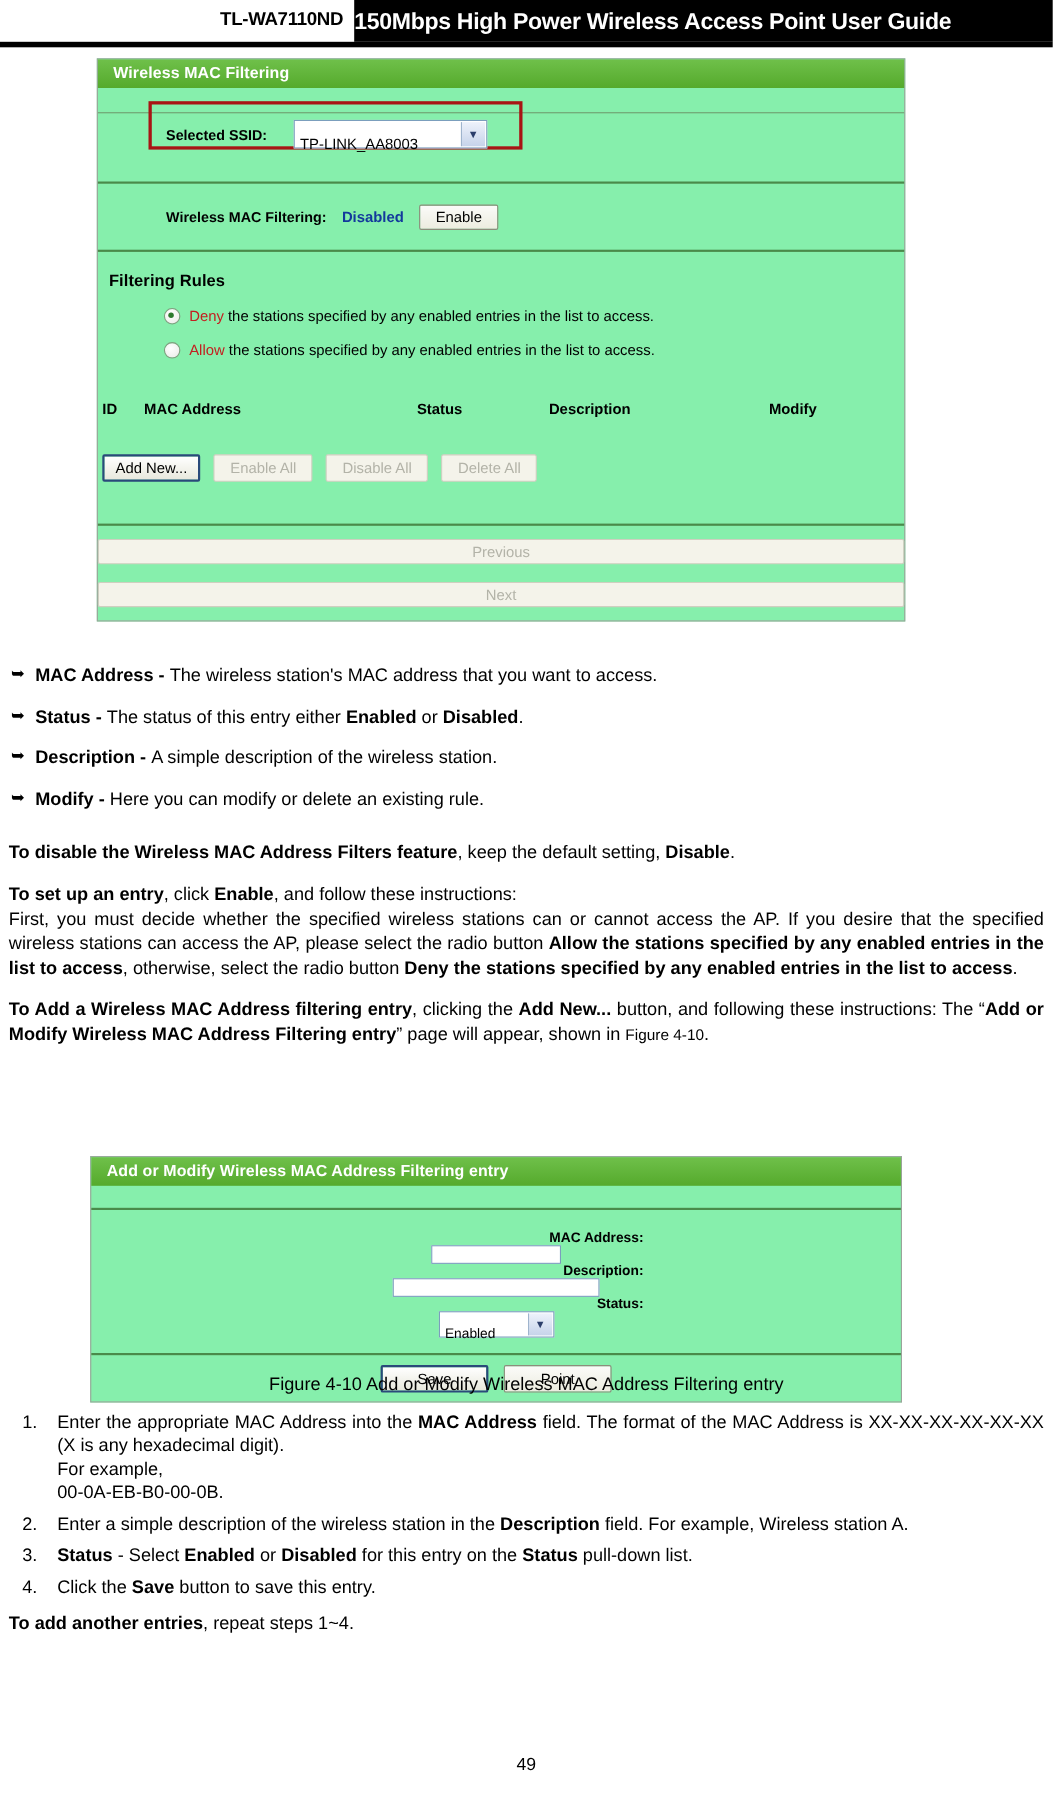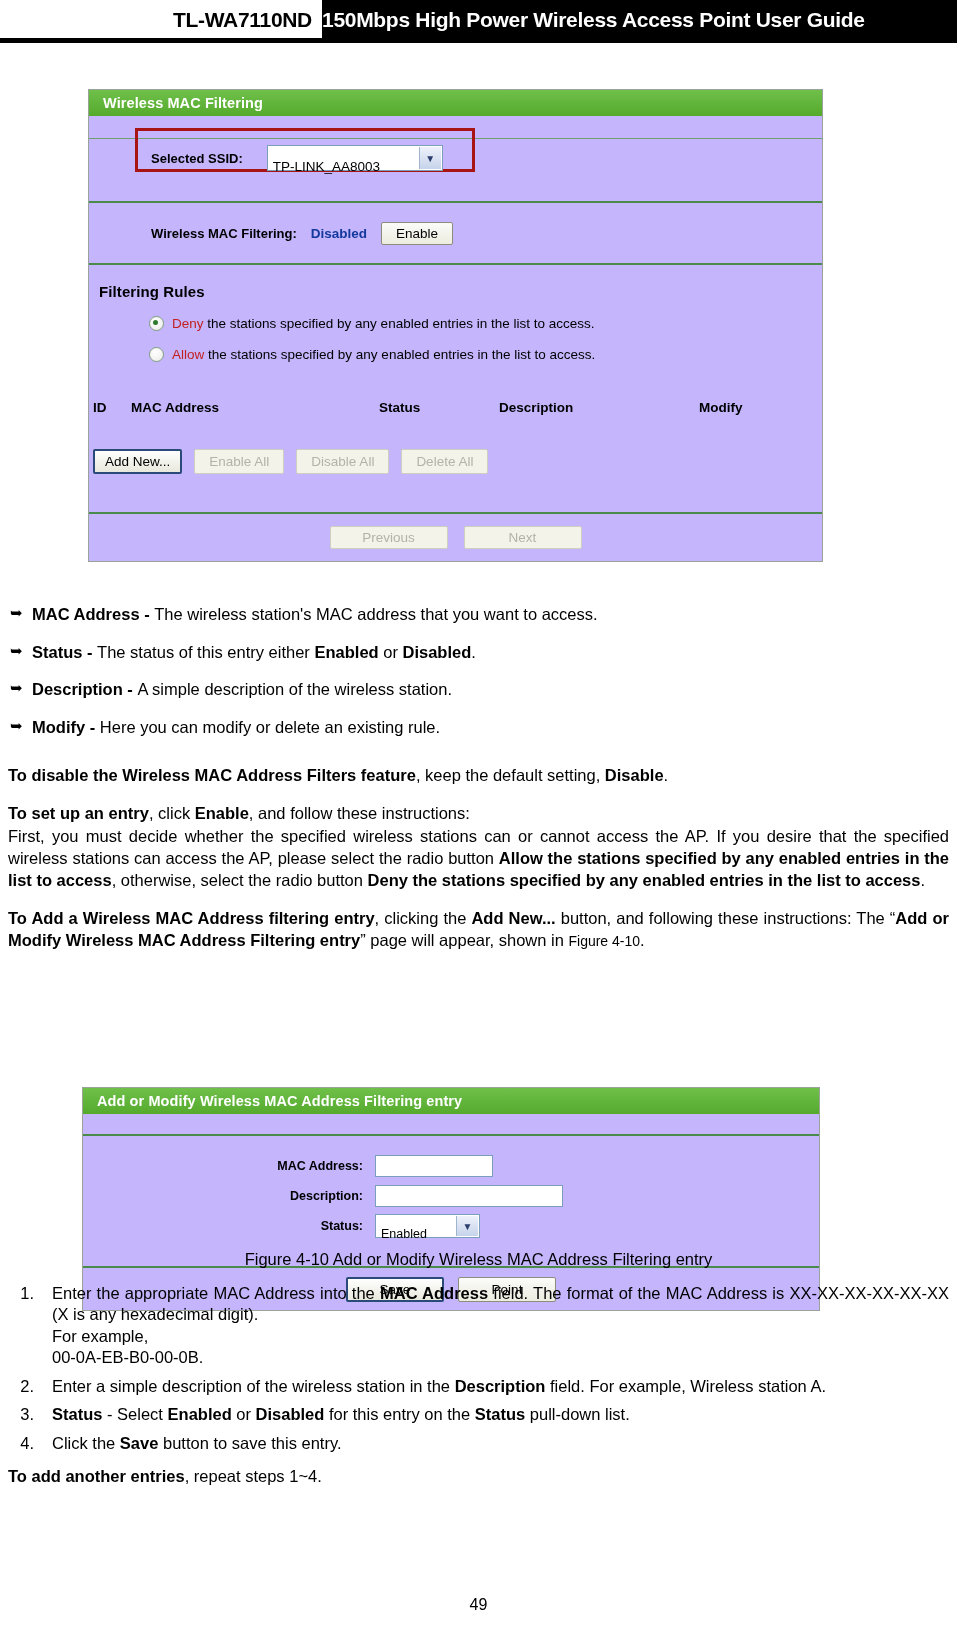--- a/index.html
+++ b/index.html
@@ -25,21 +25,21 @@
   .hdr-left {
     position: absolute;
     left: 0; top: 0;
     width: 322px; height: 38px;
     background: #ffffff;
   }
   .hdr-model {
     position: absolute;
     right: 10px;
     top: 8px;
-    font-size: 21px;
+    font-size: 17px;
     font-weight: bold;
     letter-spacing: -0.3px;
     color: #000;
     white-space: nowrap;
   }
   .hdr-right {
     position: absolute;
     left: 322px; top: 0;
     width: 635px; height: 38px;
     background: #000000;
@@ -57,23 +57,22 @@
   .hdr-rule {
     position: absolute;
     left: 0; top: 38px;
     width: 957px; height: 5px;
     background: #000000;
   }
 
   
   .panel {
     border: 1px solid #9aa39a;
-    background: #c4b5fd;
+    background: #86efac;
     box-sizing: border-box;
-    margin-top: 36px;
   }
   .panel-title {
     background: #63b63a;
     background: linear-gradient(to bottom, #6fc04a 0%, #55aa2c 100%);
     color: #ffffff;
     font-weight: bold;
     font-size: 14.5px;
     padding: 5px 0 5px 14px;
     letter-spacing: 0.1px;
   }
@@ -223,32 +222,33 @@
   .tbl-head .c-mod  { width: 110px; }
 
   .btn-row {
     display: flex;
     gap: 12px;
     padding: 34px 0 20px 4px;
   }
   .pager {
     display: flex;
     gap: 16px;
-    justify-content: center;
     padding: 12px 0 12px 0;
+    flex-direction: column;
   }
 
   
   #panel-2 { position: absolute; left: 82px; top: 1051px; width: 738px; }
   .f2-body { padding: 18px 0 8px 0; }
   .f2-row {
     display: flex;
     align-items: center;
     margin: 0 0 6px 0;
     height: 24px;
+    flex-direction: column;
   }
   .f2-label {
     width: 292px;
     text-align: right;
     padding-right: 12px;
     font-weight: bold;
     font-size: 12.5px;
     box-sizing: border-box;
   }
   input.txt {

